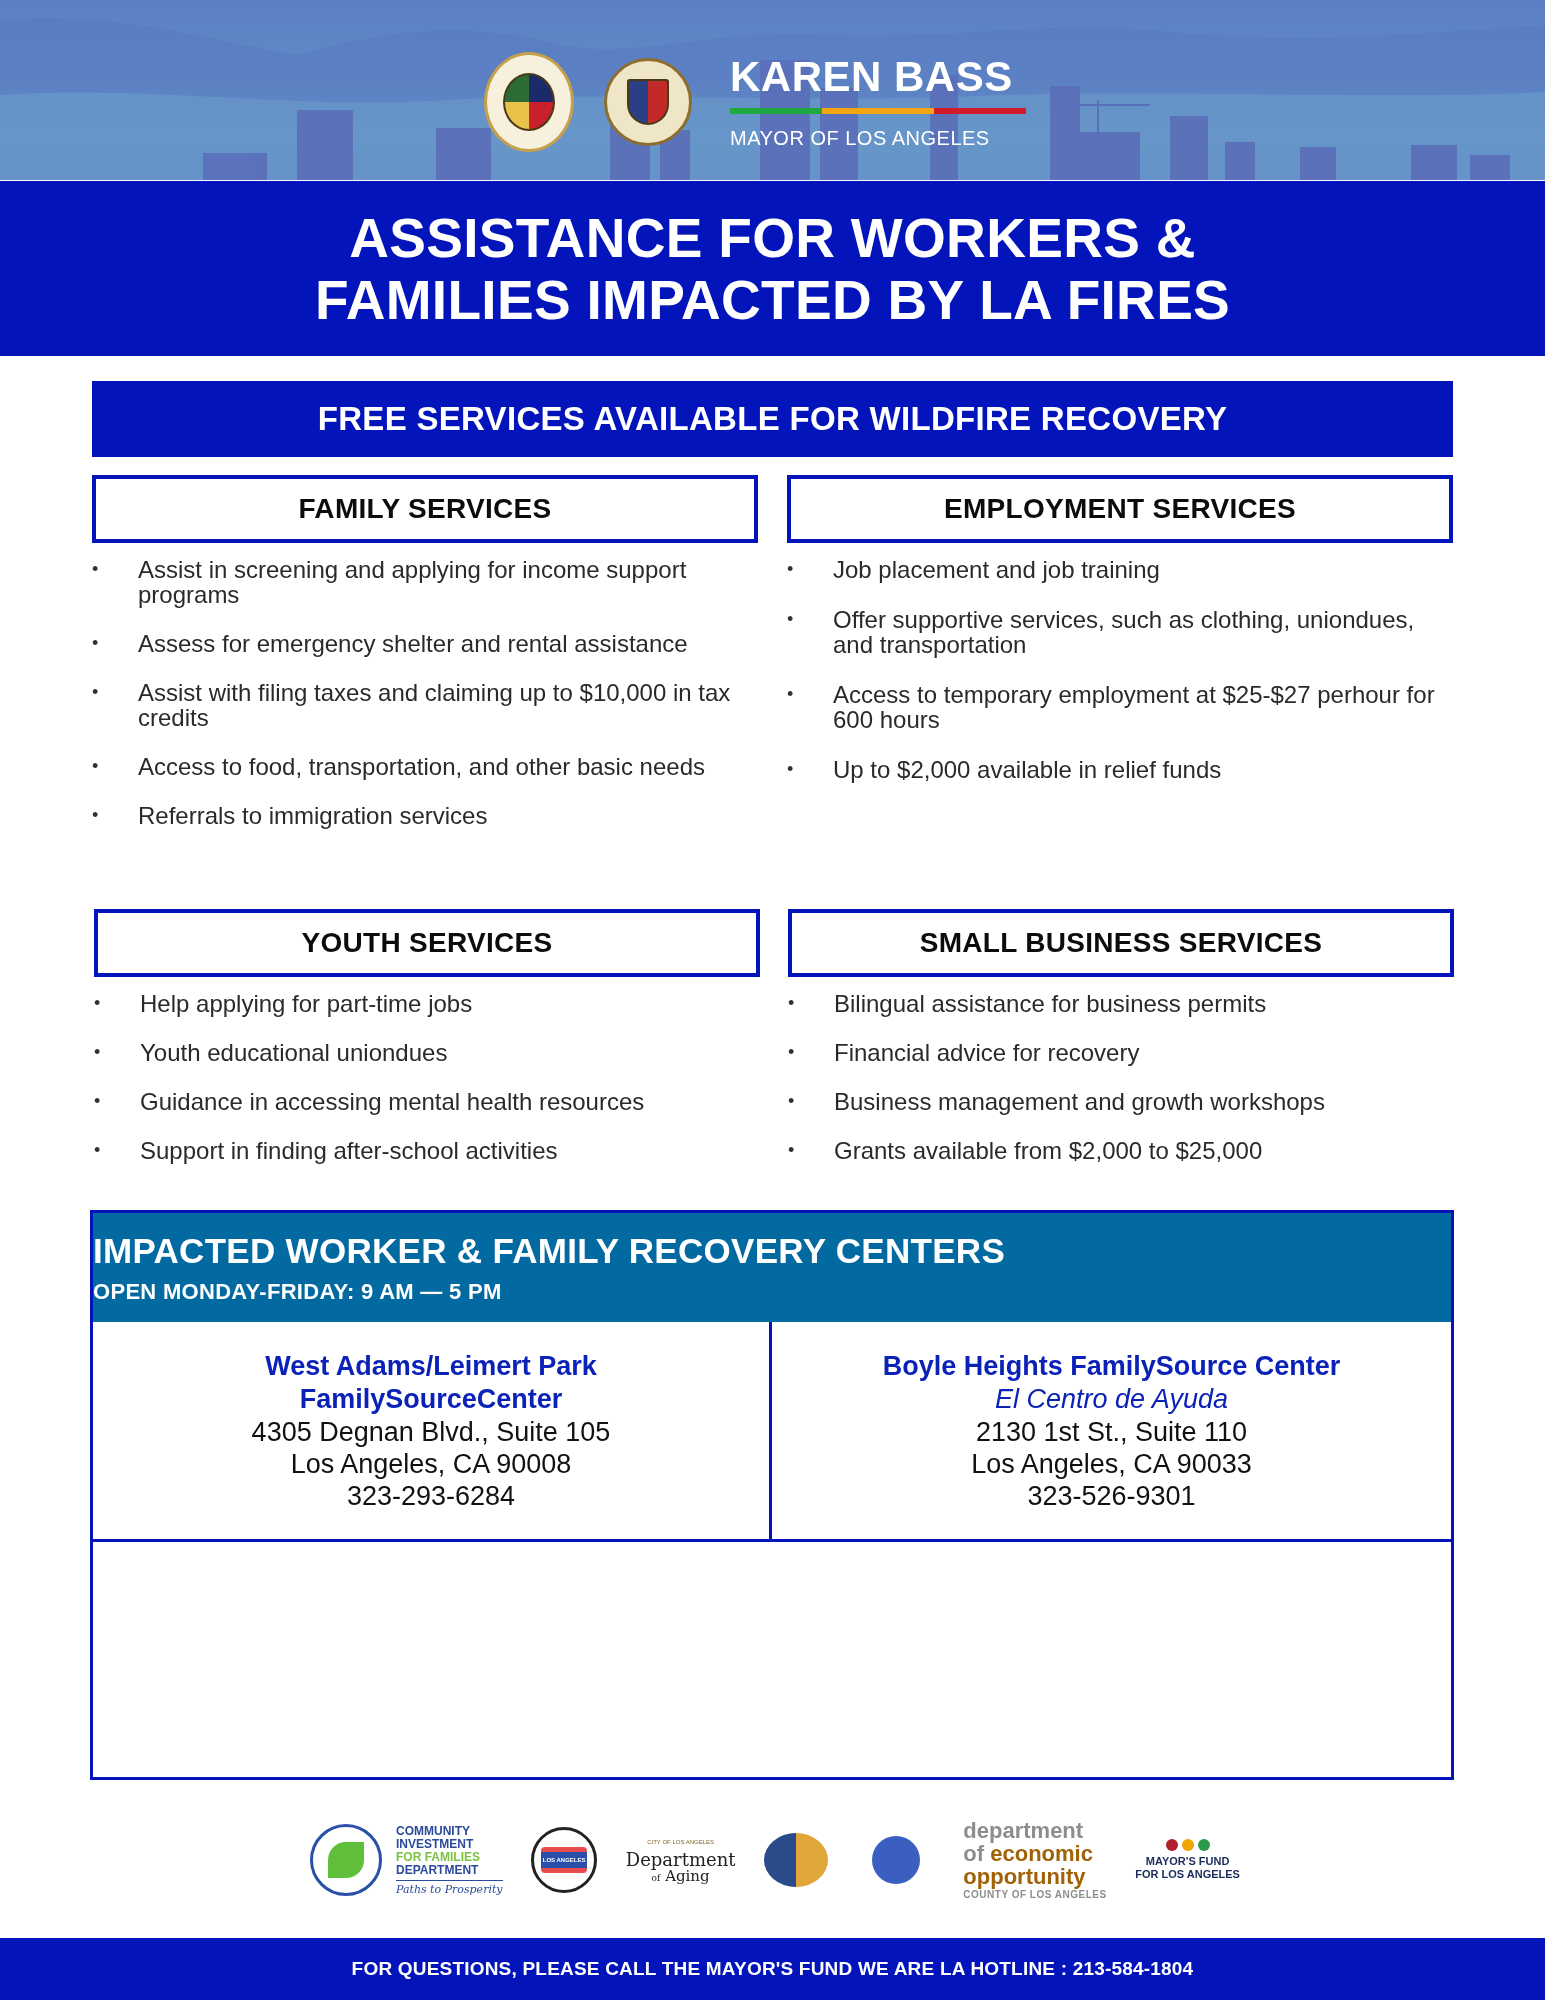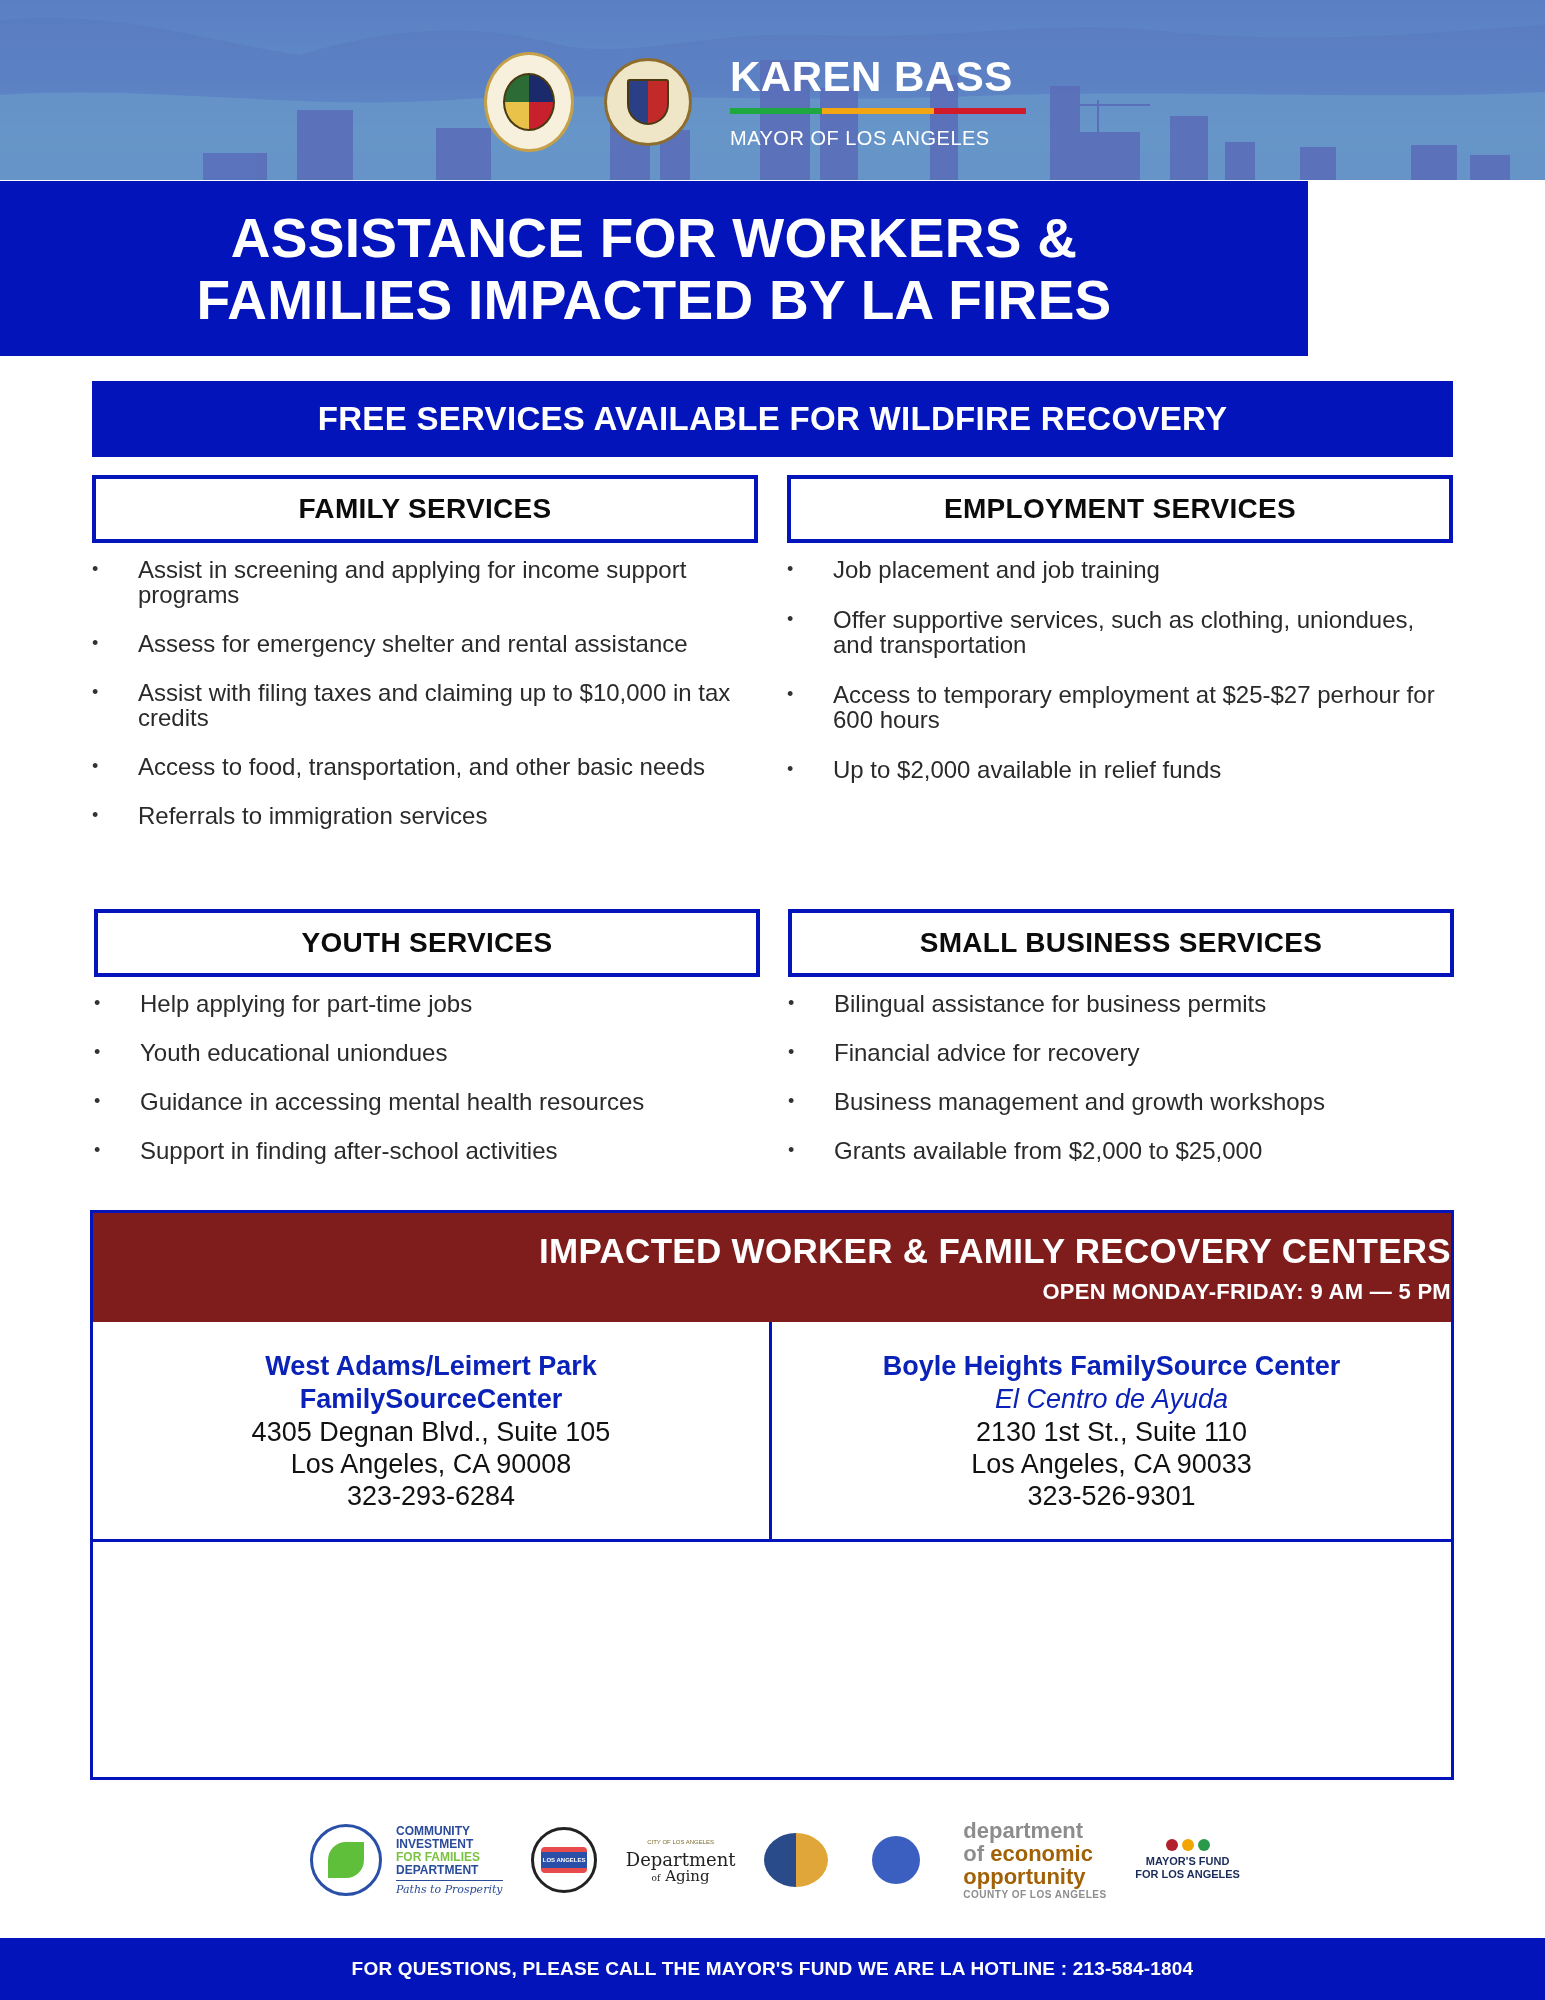--- a/index.html
+++ b/index.html
@@ -31,21 +31,21 @@
     background: linear-gradient(90deg, #2a3f85 0 50%, #c22a2a 50% 100%);
   }
   .mayor-block { margin-left: 8px; color: #fff; }
   .mayor-name { font-size: 42px; font-weight: 700; letter-spacing: 0.5px; line-height: 1; }
   .mayor-bar { display: flex; height: 6px; width: 296px; margin: 10px 0 14px; }
   .mayor-bar span { display: block; height: 100%; }
   .mayor-title { font-size: 20px; letter-spacing: 0.5px; line-height: 1; }
 
   
   .title-band {
-    position: absolute; left: 0; top: 181px; width: 1308px; height: 175px;
+    position: absolute; left: 0; top: 181px; width: 1545px; height: 175px;
     background: #0314bb; display: flex; flex-direction: column; align-items: center; justify-content: center;
   }
   .title-band .line {
     color: #fff; font-weight: 700; font-size: 55px; line-height: 62px; letter-spacing: 0.3px; text-align: center;
   }
 
   
   .free-bar {
     position: absolute; left: 92px; top: 381px; width: 1361px; height: 76px;
     background: #0314bb; color: #fff; font-weight: 700; font-size: 33px;
@@ -74,22 +74,22 @@
   .svc.youth li { margin-bottom: 24px; }
   .svc.business { left: 788px; top: 909px; }
   .svc.business li { margin-bottom: 24px; }
 
   
   .centers {
     position: absolute; left: 90px; top: 1210px; width: 1364px; height: 570px;
     border: 3px solid #0314bb; background: #fff;
   }
   .centers-head {
-    height: 109px; background: #7f1d1d; color: #fff; text-align: center;
-    display: flex; flex-direction: column; align-items: flex-end; justify-content: center;
+    height: 109px; background: #0369a1; color: #fff; text-align: center;
+    display: flex; flex-direction: column; align-items: flex-start; justify-content: center;
   }
   .centers-title { font-weight: 700; font-size: 35px; letter-spacing: 0.3px; line-height: 40px; }
   .centers-hours { font-weight: 700; font-size: 22px; margin-top: 8px; letter-spacing: 0.3px; }
   .centers-grid {
     display: grid; grid-template-columns: 1fr 1fr; grid-template-rows: 220px 1fr; height: calc(100% - 109px);
   }
   .center-cell {
     display: flex; flex-direction: column; align-items: center; justify-content: center; text-align: center;
     padding: 0 20px;
   }

